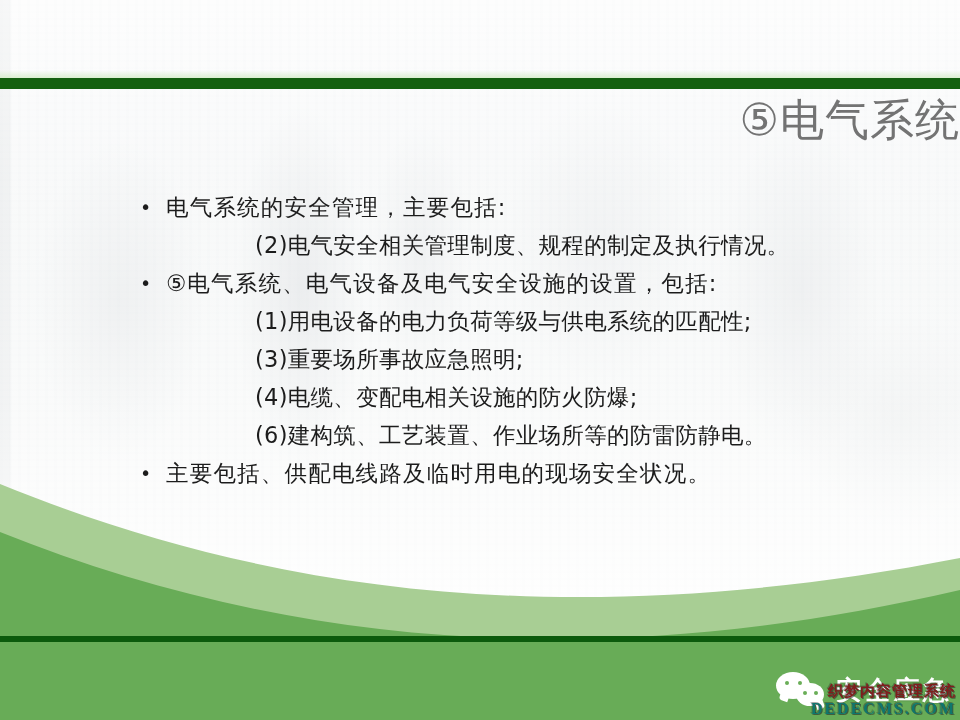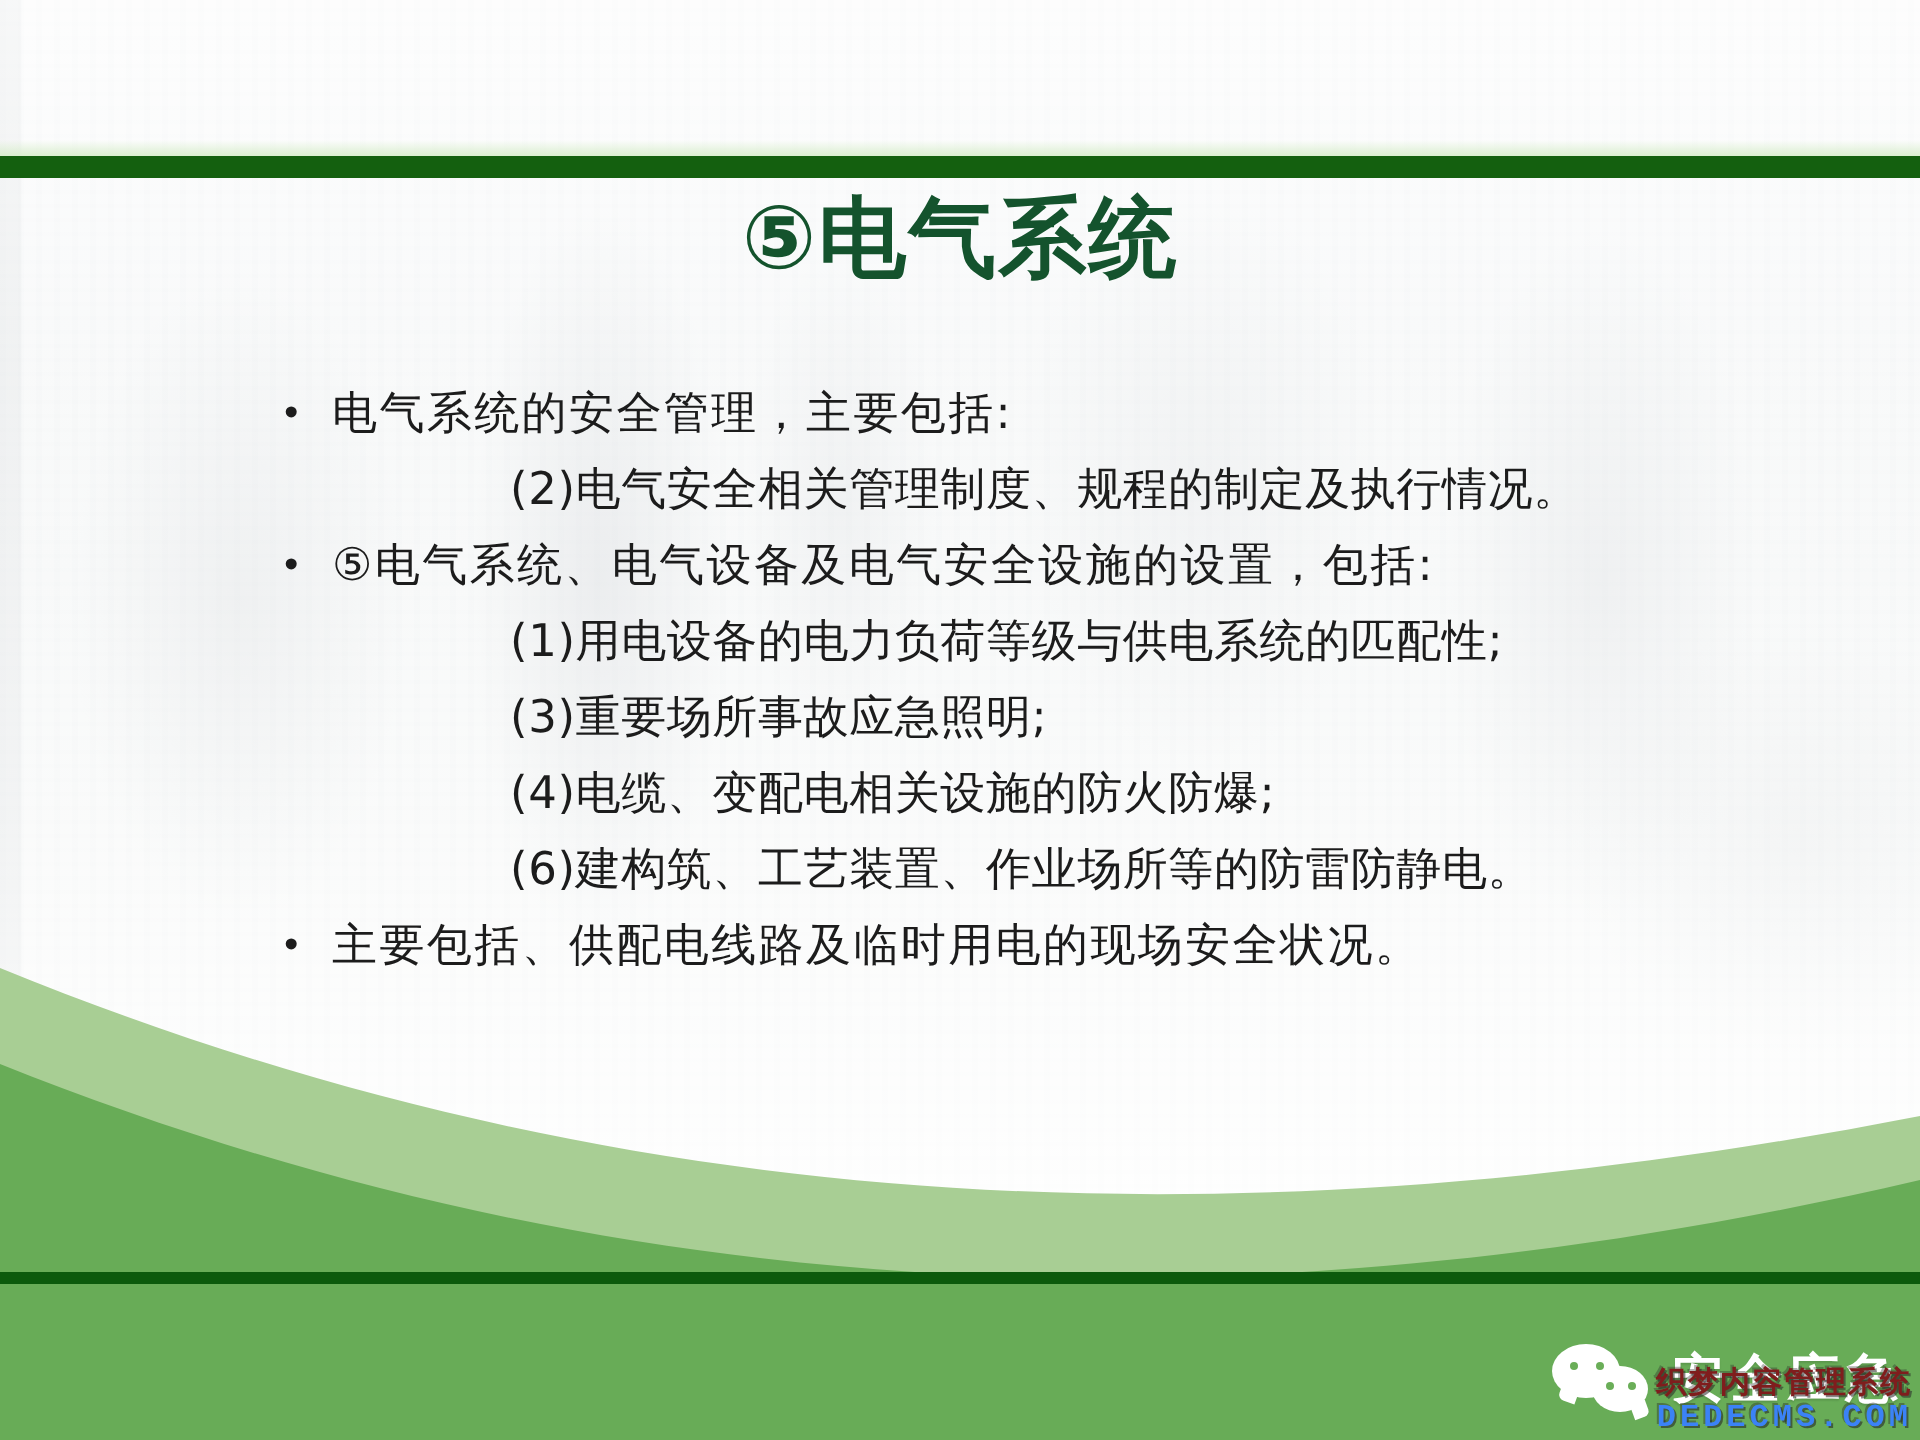--- a/index.html
+++ b/index.html
@@ -62,24 +62,24 @@
     background:linear-gradient(to bottom, rgba(229,243,223,0) 0%, rgba(214,237,201,0.85) 100%);
   }
 
   
   .curves{position:absolute;left:0;bottom:0;width:960px;height:280px;}
   .curves svg{display:block;width:960px;height:280px;}
 
   
   .title{
     position:absolute;left:0;top:95px;width:960px;
-    text-align:center;
+    text-align:right;
     font-size:44px;line-height:50px;
-    font-weight:700;
-    color:#14532d;
+    font-weight:400;
+    color:#737373;
     letter-spacing:1px;
     font-family:"DejaVu Sans","Liberation Sans",sans-serif;
   }
 
   
   .content{
     position:absolute;left:140px;top:188px;width:790px;
   }
   .row{
     display:flex;align-items:flex-start;
@@ -128,23 +128,23 @@
   .watermark{
     position:absolute;right:4px;bottom:2px;text-align:right;
     pointer-events:none;
   }
   .wm-cn{
     font-size:15px;line-height:17px;color:#7f1d1d;font-weight:700;
     letter-spacing:1px;
     text-shadow:1px 1px 0 rgba(40,40,40,0.55), -1px -1px 0 rgba(40,40,40,0.35);
   }
   .wm-en{
-    font-size:16px;line-height:18px;color:#3b82f6;font-weight:700;
+    font-size:16px;line-height:18px;color:#0f766e;font-weight:700;
     letter-spacing:2px;
-    font-family:Liberation Mono, monospace;
+    font-family:Liberation Serif, serif;
     text-shadow:1px 1px 0 rgba(40,40,40,0.6), -1px -1px 0 rgba(40,40,40,0.4);
   }
 </style>
 </head>
 <body>
 
 <div id="slide">
 
   <div class="bg-photo"></div>
   <div class="bg-bands"></div>

